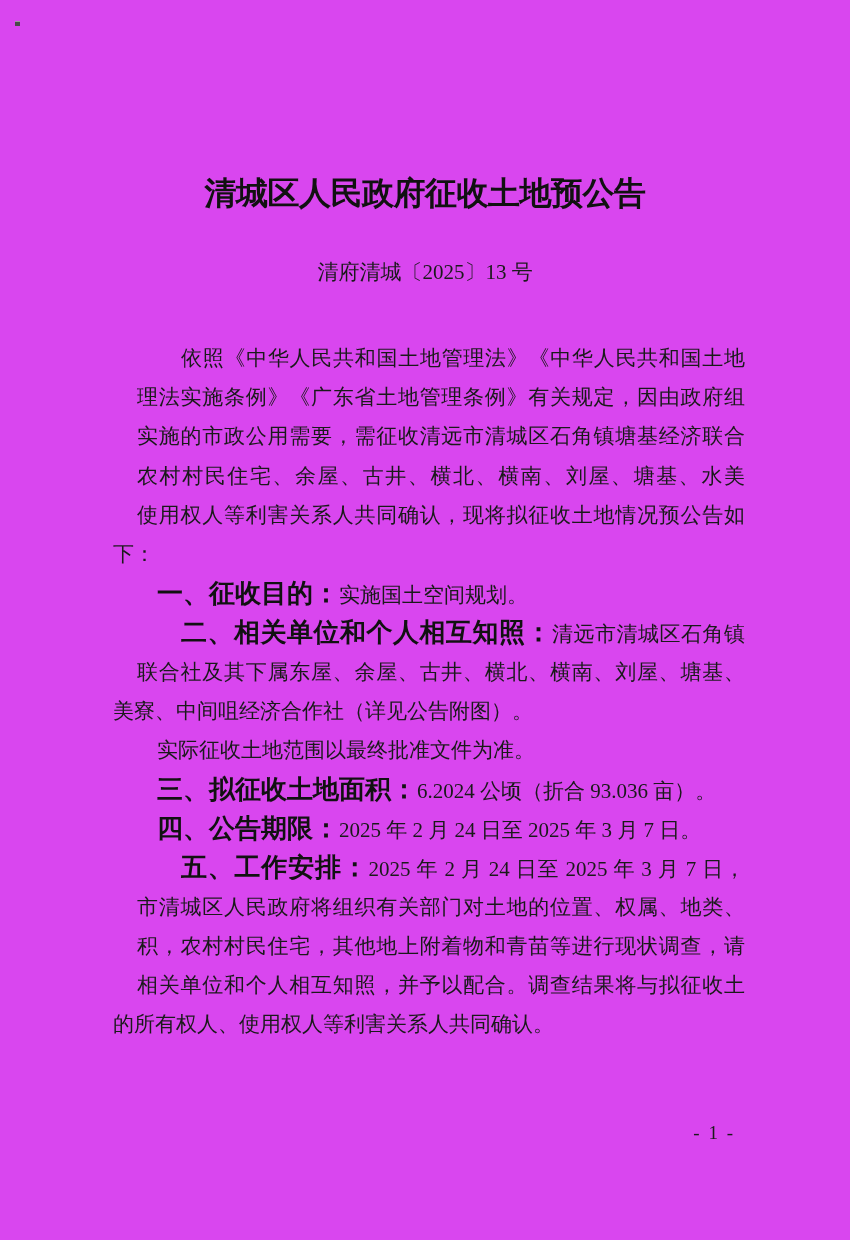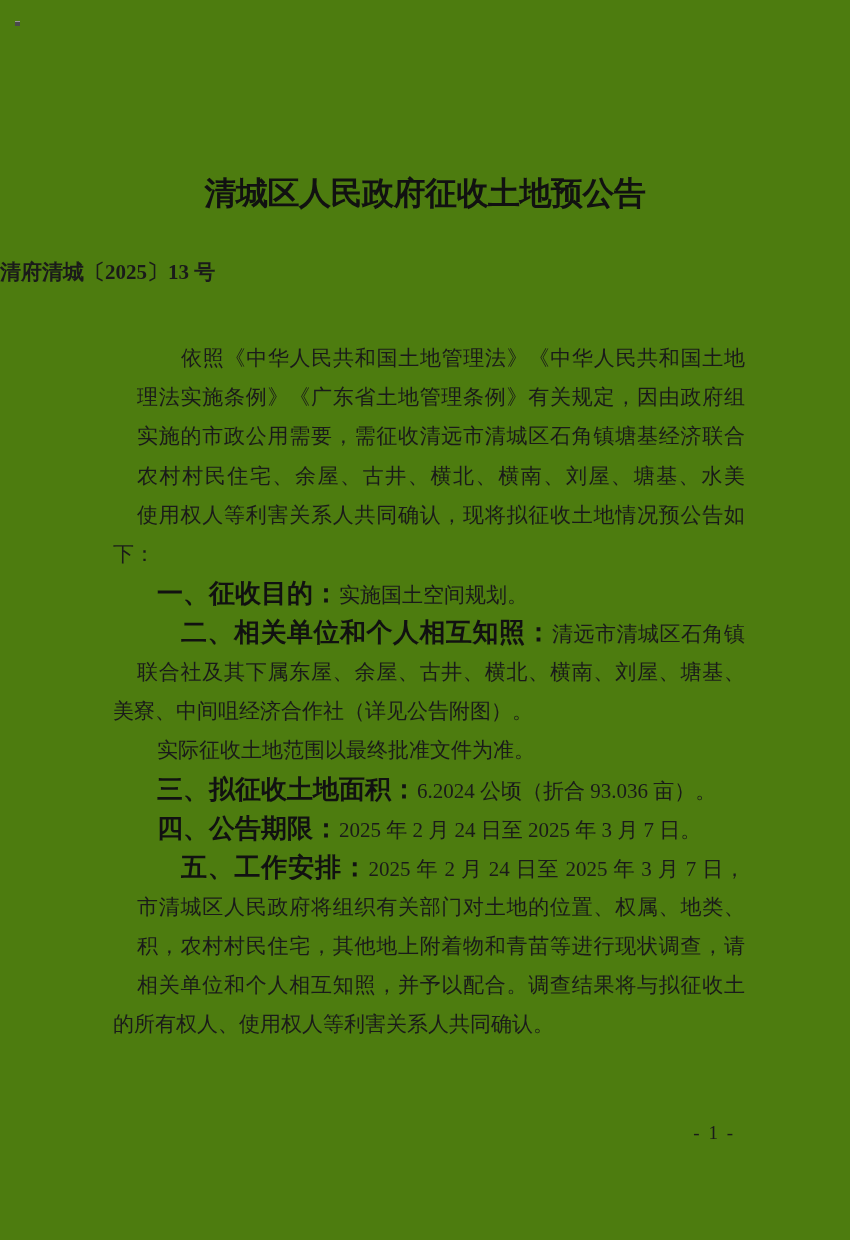--- a/index.html
+++ b/index.html
@@ -1,20 +1,20 @@
 <!DOCTYPE html>
 <html><head>
 <meta charset="utf-8">
 <style>
   html, body { margin: 0; padding: 0; background: #ffffff; }
   .page {
     position: relative;
     width: 850px;
     height: 1240px;
-    background: #4d7c0f;
+    background: #d946ef;
     font-family: "Liberation Serif", serif;
     color: #1a1a1a;
     overflow: hidden;
   }
   .speck {
     position: absolute;
     left: 15px;
     top: 21px;
     width: 5px;
     height: 4px;
@@ -32,24 +32,23 @@
     font-weight: bold;
     letter-spacing: -0.5px;
     font-family: "Liberation Serif", serif;
     color: #111111;
   }
   .doc-number {
     position: absolute;
     top: 258px;
     left: 0;
     width: 100%;
-    text-align: left;
+    text-align: center;
     font-size: 21px;
     color: #1a1a1a;
-    font-weight: bold;
   }
   .doc-body {
     position: absolute;
     top: 339px;
     left: 113px;
     width: 632px;
     font-size: 21px;
     color: #1a1a1a;
   }
   .line {

